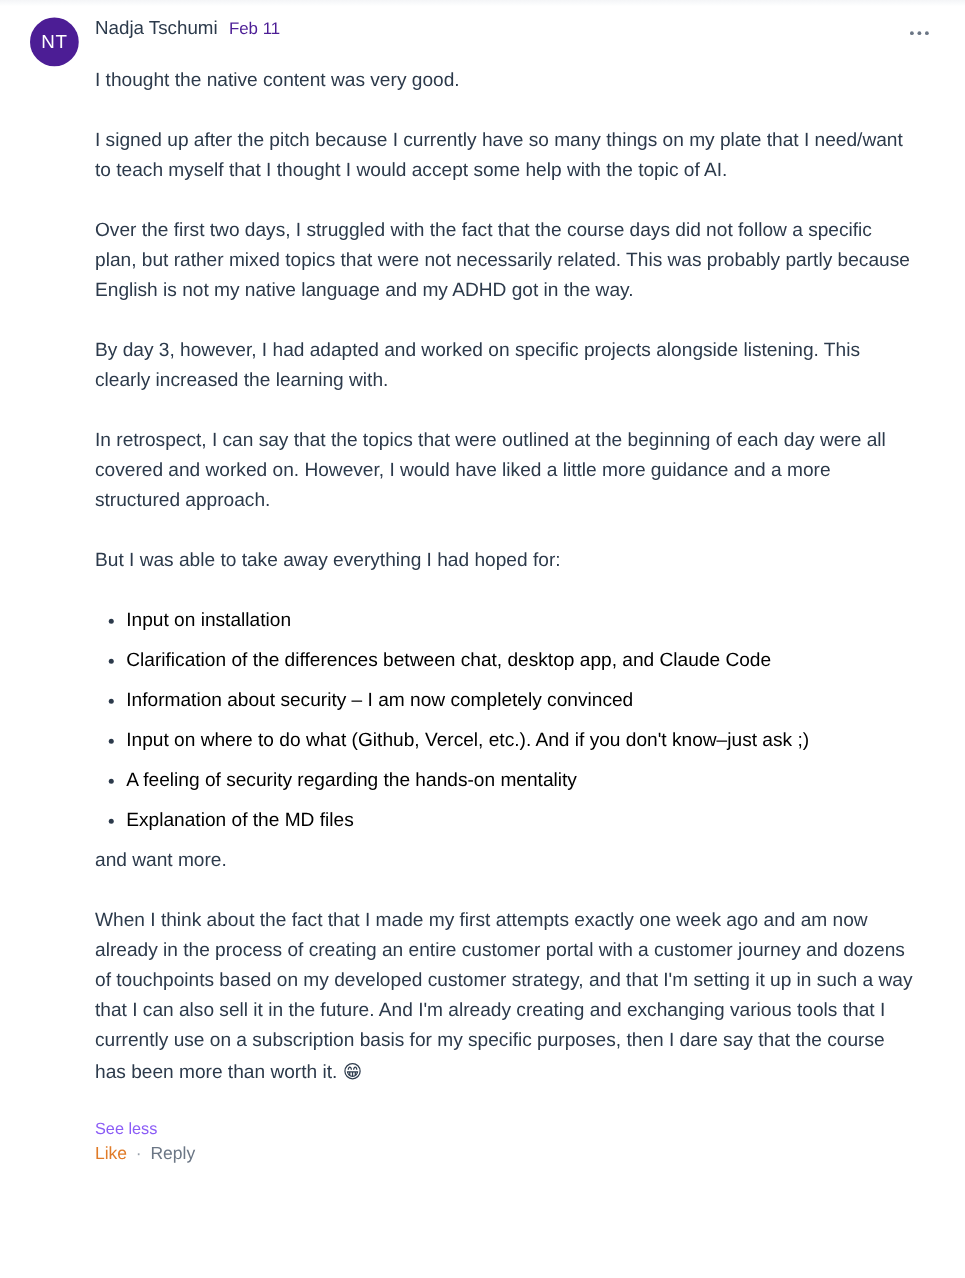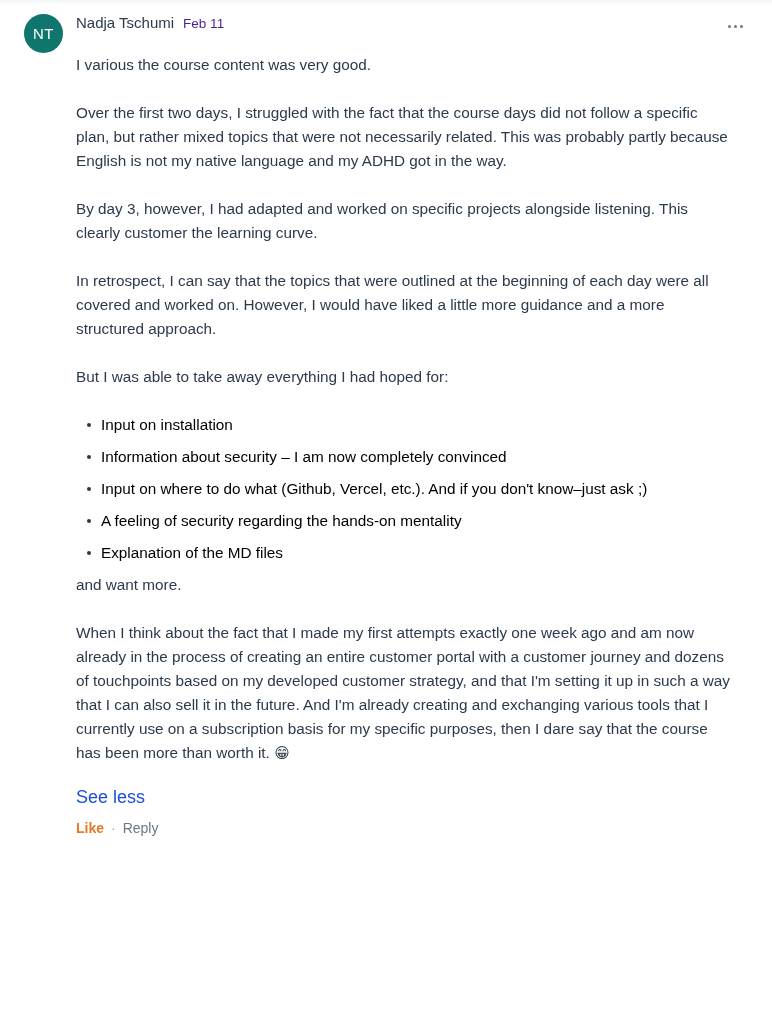--- a/index.html
+++ b/index.html
@@ -133,41 +133,40 @@
     font-size: 15.3px;
     line-height: 24px;
   }
   .emoji {
     font-family: "DejaVu Sans", sans-serif;
     font-size: 15px;
   }
 
   .see-less {
     display: inline-block;
-    font-size: 18px;
+    font-size: 13px;
     line-height: 20px;
-    color: #1d4ed8;
+    color: #8b5cf6;
     cursor: pointer;
     margin-top: -10px;
-    margin-bottom: 12px;
   }
 
   
   .comment-foot {
     display: flex;
     align-items: center;
     font-size: 14px;
     line-height: 18px;
     height: 18px;
     overflow: hidden;
   }
   .like-link {
     color: #e07b28;
     cursor: pointer;
-    font-weight: 700;
+    font-weight: 400;
   }
   .foot-dot {
     color: #9aa2ad;
     margin: 0 7px;
   }
   .reply-link {
     color: #6b7685;
     cursor: pointer;
   }
   .likes-count {
@@ -177,44 +176,46 @@
   }
 </style>
 </head>
 <body>
 
 <div class="top-hairline"></div>
 
 <div class="comment">
 
   <div class="comment-head">
-    <div class="avatar" style="background: #0f766e;">NT</div>
+    <div class="avatar" style="background: #4c1d95;">NT</div>
 
     <div class="head-text">
       <span class="author">Nadja Tschumi</span>
       <span class="timestamp">Feb 11</span>
     </div>
 
     <div class="more-btn">
       <span></span>
       <span></span>
       <span></span>
     </div>
   </div>
 
   <div class="comment-body">
 
-    <p>I various the course content was very good.</p>
+    <p>I thought the native content was very good.</p>
+    <p>I signed up after the pitch because I currently have so many things on my plate that I need/want to teach myself that I thought I would accept some help with the topic of AI.</p>
     <p>Over the first two days, I struggled with the fact that the course days did not follow a specific plan, but rather mixed topics that were not necessarily related. This was probably partly because English is not my native language and my ADHD got in the way.</p>
-    <p>By day 3, however, I had adapted and worked on specific projects alongside listening. This clearly customer the learning curve.</p>
+    <p>By day 3, however, I had adapted and worked on specific projects alongside listening. This clearly increased the learning with.</p>
     <p>In retrospect, I can say that the topics that were outlined at the beginning of each day were all covered and worked on. However, I would have liked a little more guidance and a more structured approach.</p>
     <p>But I was able to take away everything I had hoped for:</p>
 
     <ul>
       <li>Input on installation</li>
+      <li>Clarification of the differences between chat, desktop app, and Claude Code</li>
       <li>Information about security – I am now completely convinced</li>
       <li>Input on where to do what (Github, Vercel, etc.). And if you don't know–just ask ;)</li>
       <li>A feeling of security regarding the hands-on mentality</li>
       <li>Explanation of the MD files</li>
     </ul>
 
     <div class="and-more">and want more.</div>
 
     <p><span>When I think about the fact that I made my first attempts exactly one week ago and am now already in the process of creating an entire customer portal with a customer journey and dozens of touchpoints based on my developed customer strategy, and that I'm setting it up in such a way that I can also sell it in the future. And I'm already creating and exchanging various tools that I currently use on a subscription basis for my specific purposes, then I dare say that the course has been more than worth it.</span> <span class="emoji">😁</span></p>
 

